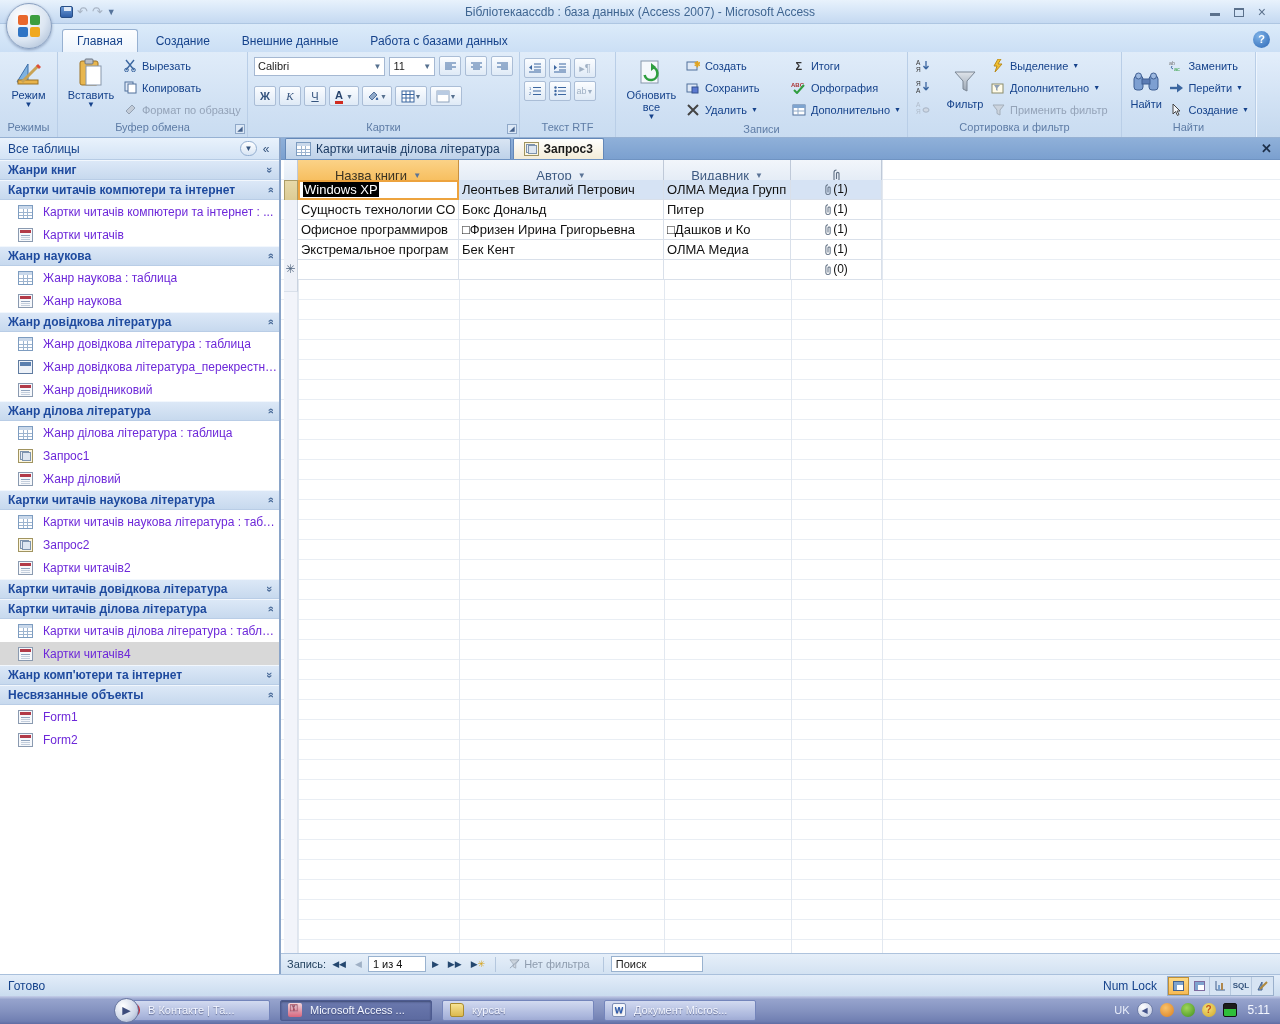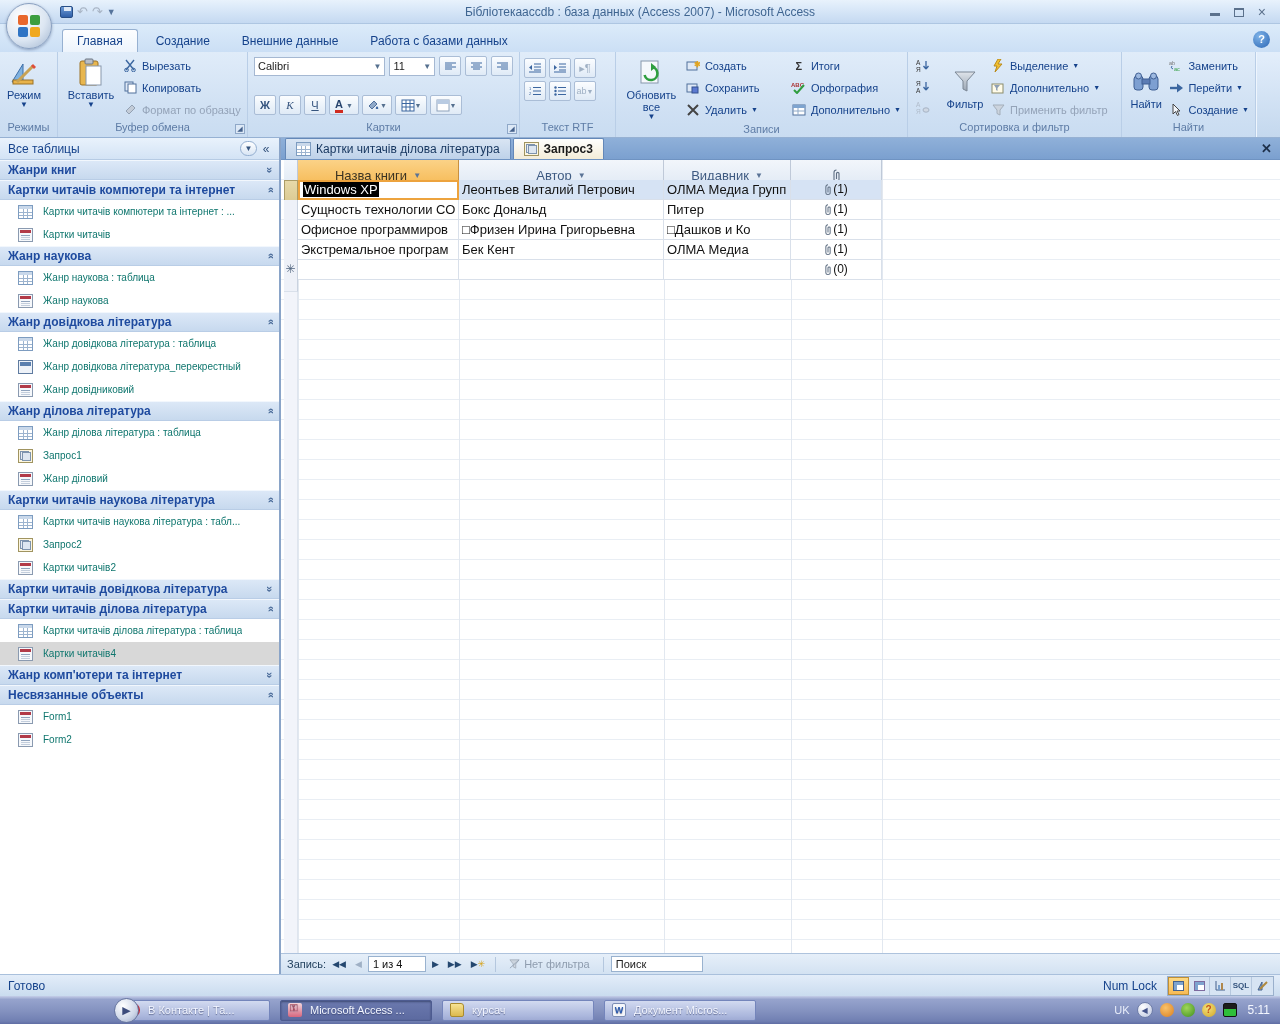--- a/index.html
+++ b/index.html
@@ -74,21 +74,21 @@
     display:flex; align-items:center; padding:0 4px 0 8px; color:#15428b; font-size:12px; }
   .sb-head .drop { margin-left:auto; width:17px; height:15px; border:1px solid #93aed0; border-radius:8px;
     background:linear-gradient(#fff,#d8e5f4); text-align:center; font-size:8px; color:#35547e; line-height:14px; }
   .sb-head .coll { width:18px; text-align:center; color:#35547e; font-size:12px; }
   .sb-scroll { flex:1; overflow:hidden; }
   .sb-group-h { height:20px; background:linear-gradient(#dce8f7,#c7d9ee); border-top:1px solid #f2f7fd;
     border-bottom:1px solid #b9cde6; display:flex; align-items:center; padding:0 6px 0 8px;
     color:#1e4a9e; font-weight:bold; font-size:12px; }
   .sb-group-h .chev { margin-left:auto; color:#4a6b99; font-size:11px; transform:rotate(90deg); }
   .sb-group-h .chev.up { transform:rotate(-90deg); }
-  .sb-item { height:23px; display:flex; align-items:center; gap:10px; padding-left:18px; color:#0f766e; font-size:10px; }
+  .sb-item { height:23px; display:flex; align-items:center; gap:10px; padding-left:18px; color:#6d28d9; font-size:12px; }
   .sb-item.selected { background:#d8d8d8; }
   .sb-item .lbl { white-space:nowrap; overflow:hidden; text-overflow:ellipsis; }
 
   
   .oi { width:15px; height:14px; flex:none; position:relative; }
   .oi-table { background:#fff; border:1px solid #7d9cc0;
     background-image:linear-gradient(#c9d8ea 3px, transparent 3px),
       linear-gradient(90deg, transparent 4px, #9db4cf 4px, #9db4cf 5px, transparent 5px, transparent 8px, #9db4cf 8px, #9db4cf 9px, transparent 9px),
       linear-gradient(transparent 6px, #9db4cf 6px, #9db4cf 7px, transparent 7px, transparent 9px, #9db4cf 9px, #9db4cf 10px, transparent 10px); }
   .oi-form { background:#f6f8fb; border:1px solid #8a9ab0; }
@@ -216,21 +216,21 @@
     <div class="rtab active">Главная</div>
     <div class="rtab">Создание</div>
     <div class="rtab">Внешние данные</div>
     <div class="rtab">Работа с базами данных</div>
     <div class="help-btn">?</div>
   </div>
 
   <div class="ribbon">
 
     <div class="rgroup" style="width:58px">
-      <div class="rgroup-body" style="justify-content:flex-start">
+      <div class="rgroup-body" style="justify-content:center">
         <div class="btn-lg">
           <span class="icon32">
             <svg width="30" height="30" viewBox="0 0 30 30">
               <polygon points="3,24 14,6 14,24" fill="#7fb2e0" stroke="#3c6ea8"></polygon>
               <rect x="4" y="22" width="20" height="4" fill="#e8b34b" stroke="#9c7326"></rect>
               <line x1="8" y1="24" x2="24" y2="8" stroke="#c8a254" stroke-width="3"></line>
               <polygon points="24,6 27,9 25,11 22,8" fill="#de4f3a"></polygon>
             </svg>
             </span>
           <span class="cap">Режим</span>
@@ -283,21 +283,21 @@
           </div>
         </div>
       </div>
       <div class="rgroup-label">
         <span>Буфер обмена</span>
         <span class="dlg-launch">◢</span>
       </div>
     </div>
 
     <div class="rgroup" style="width:272px">
-      <div class="rgroup-body" style="flex-direction:column; gap:19px; padding:4px 6px 0;">
+      <div class="rgroup-body" style="flex-direction:column; gap:10px; padding:4px 6px 0;">
         <div style="display:flex; gap:4px; align-items:center;">
           <span class="combo" style="width:132px">
             <span>Calibri</span>
               <span class="dn">▼</span>
           </span>
           <span class="combo" style="width:46px">
             <span>11</span>
               <span class="dn">▼</span>
           </span>
           <span class="minibtn">

